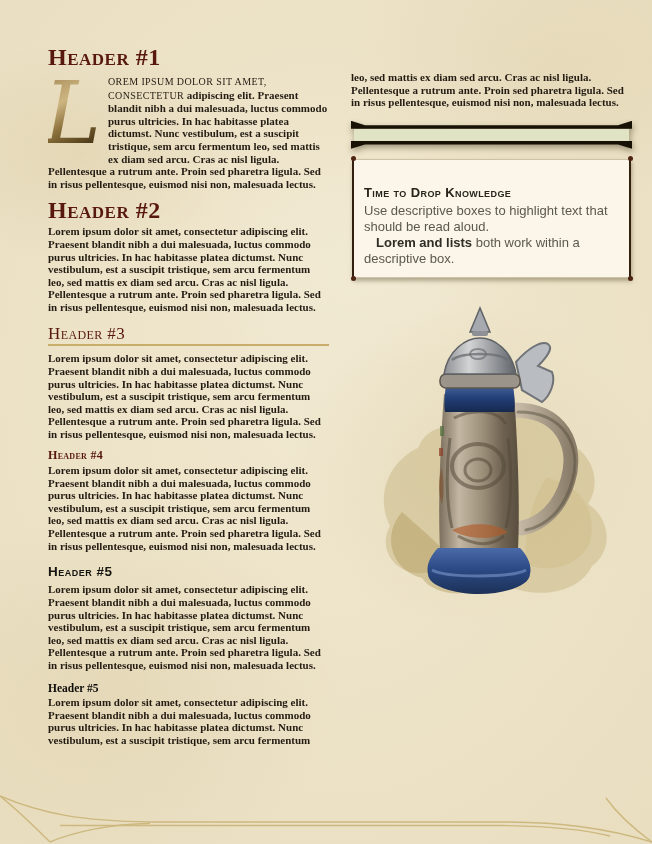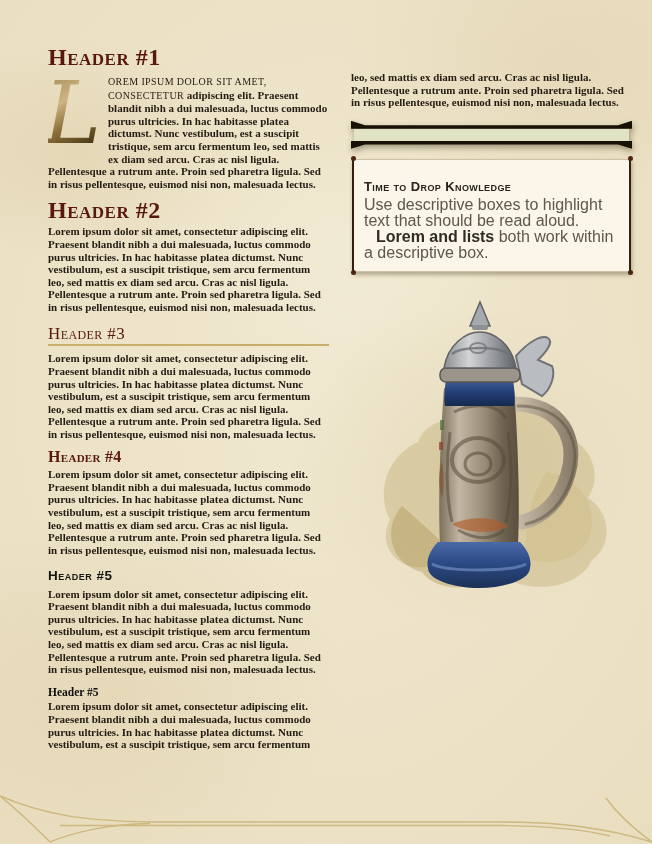--- a/index.html
+++ b/index.html
@@ -31,21 +31,21 @@
   }
   .h2{margin-top:8px;margin-bottom:3px;}
   .h3{
     font-variant:small-caps;font-weight:400;color:#58180d;
     font-size:17px;line-height:1.05;letter-spacing:.4px;
     border-bottom:2px solid #c9ad6a;padding-bottom:2px;
     margin:11px 0 6px 0;
   }
   .h4{
     font-variant:small-caps;font-weight:700;color:#58180d;
-    font-size:16px;line-height:1.05;letter-spacing:.3px;
+    font-size:12px;line-height:1.05;letter-spacing:.3px;
     margin:8px 0 3px 0;
   }
   .h5{
     font-family:"Liberation Sans",sans-serif;
     font-variant:small-caps;font-weight:700;color:#151511;
     font-size:13.5px;line-height:1.05;letter-spacing:.5px;
     margin:13px 0 4px 0;
   }
   .h6{
     font-weight:700;color:#0f0d0a;font-size:11.5px;line-height:1.1;
@@ -81,33 +81,33 @@
     font-family:"Liberation Sans",sans-serif;
     font-size:11px;color:#6c6c5e;margin-top:2px;
   }
   
   .desc-box{
     position:relative;margin:10px 1px 0 1px;
     background:#fbf6e9;
     border-top:1px solid #cfc3a6;border-bottom:1px solid #cfc3a6;
     border-left:2px solid #33200f;border-right:2px solid #33200f;
     box-shadow:1px 3px 4px rgba(60,50,20,.35);
-    padding:19px 10px 10px 10px;
+    padding:25px 10px 10px 10px;
   }
   .pin{position:absolute;width:5px;height:5px;border-radius:50%;background:#4d2411;}
   .pin.tl{left:-3.5px;top:-4px;} .pin.tr{right:-3.5px;top:-4px;}
   .pin.bl{left:-3.5px;bottom:-4px;} .pin.br{right:-3.5px;bottom:-4px;}
   .desc-title{
     font-family:"Liberation Sans",sans-serif;font-variant:small-caps;
     font-weight:700;font-size:13px;color:#26241c;letter-spacing:.4px;
     margin-bottom:3px;
   }
   .desc-body{
     font-family:"Liberation Sans",sans-serif;
-    font-size:16px;line-height:16px;color:#5b584c;margin:0;
+    font-size:13px;line-height:16px;color:#5b584c;margin:0;
   }
   .desc-body.indent{text-indent:12px;}
   .desc-bold{color:#2e2c24;font-weight:700;}
   
   .stein-wrap{width:252px;height:302px;margin:20px auto 0 auto;}
   
   .footer-ornament{position:absolute;left:0;top:790px;width:652px;height:54px;}
 </style>
 </head>
 <body>

